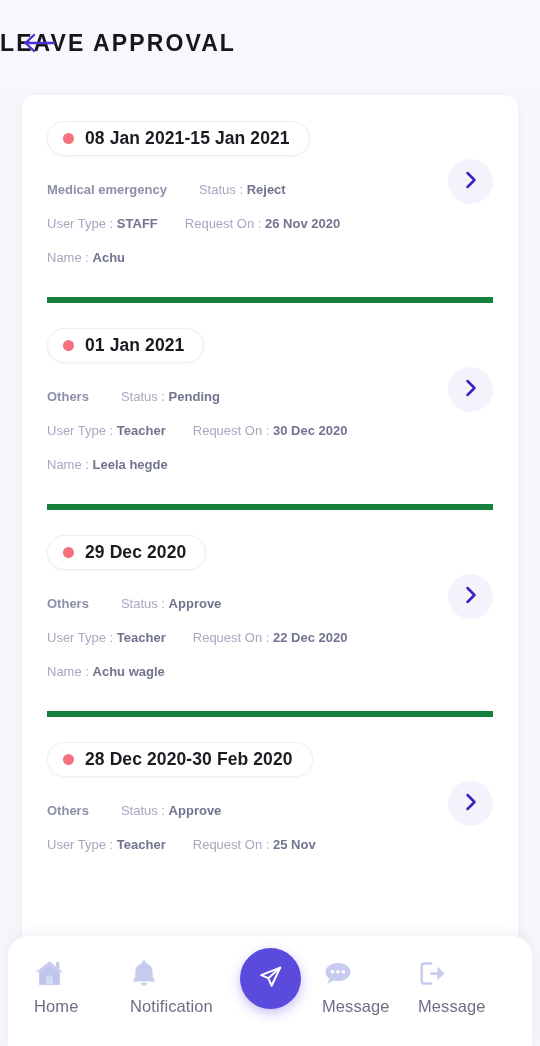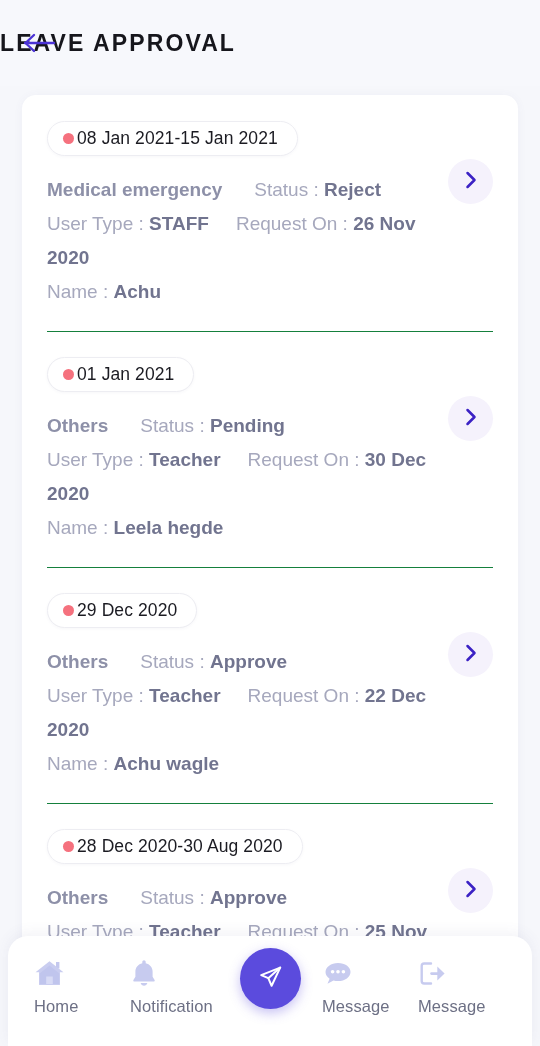--- a/index.html
+++ b/index.html
@@ -59,53 +59,54 @@
     border-radius: 14px;
     box-shadow: 0 1px 10px rgba(90,90,140,0.055);
     overflow: hidden;
     padding: 0 25px;
   }
 
   .leave-item {
     position: relative;
     padding: 25px 0 22px 0;
   }
-  .leave-item + .leave-item { border-top: 1px solid #15803d; }
+  .leave-item + .leave-item { border-top: 6px solid #15803d; }
   .leave-item:first-child { padding-top: 26px; }
 
   
   .date-pill {
     display: inline-flex;
     align-items: center;
-    gap: 3px;
+    gap: 11px;
     height: 35px;
     padding: 0 19px 0 15px;
     border: 1px solid #ededf2;
     border-radius: 19px;
     background: #fff;
     box-shadow: 0 1px 3px rgba(100,100,140,0.05);
     margin-bottom: 17px;
+    font-weight: bold;
   }
   .dot {
     width: 11px;
     height: 11px;
     border-radius: 50%;
     background: #f5717e;
     flex: none;
   }
   .date-text {
     font-size: 17.5px;
     color: #1b1b22;
     letter-spacing: 0.1px;
     white-space: nowrap;
   }
 
   
   .row {
-    font-size: 19px;
+    font-size: 13px;
     line-height: 34px;
     color: #a6a8bd;
     max-width: 400px;
   }
   .row .lbl { color: #a6a8bd; }
   .row .val { color: #71748f; font-weight: bold; }
   .reason {
     font-weight: bold;
     color: #8d90a8;
     display: inline-block;
@@ -261,21 +262,21 @@
           <svg width="12" height="18" viewBox="0 0 12 18">
             <path d="M2.5 2 L9.5 9 L2.5 16" stroke="#3b22c4" stroke-width="2.5" stroke-linecap="round" stroke-linejoin="round" fill="none"></path>
           </svg>
         </span>
       </div>
     </div>
 
     <div class="leave-item">
       <div class="date-pill">
         <span class="dot"></span>
-        <span class="date-text">28 Dec 2020-30 Aug 2020</span>
+        <span class="date-text">28 Dec 2020-30 Feb 2020</span>
       </div>
       <div class="row">
         <span class="reason">Others</span><span class="gap-sm"></span><span class="lbl">Status :</span> <span class="val">Approve</span>
       </div>
       <div class="row">
         <span class="lbl">User Type :</span> <span class="val">Teacher</span><span class="gap-md"></span><span class="lbl">Request On :</span> <span class="val">25 Nov</span>
       </div>
       <div class="chev-btn">
         <span>
           <svg width="12" height="18" viewBox="0 0 12 18">

